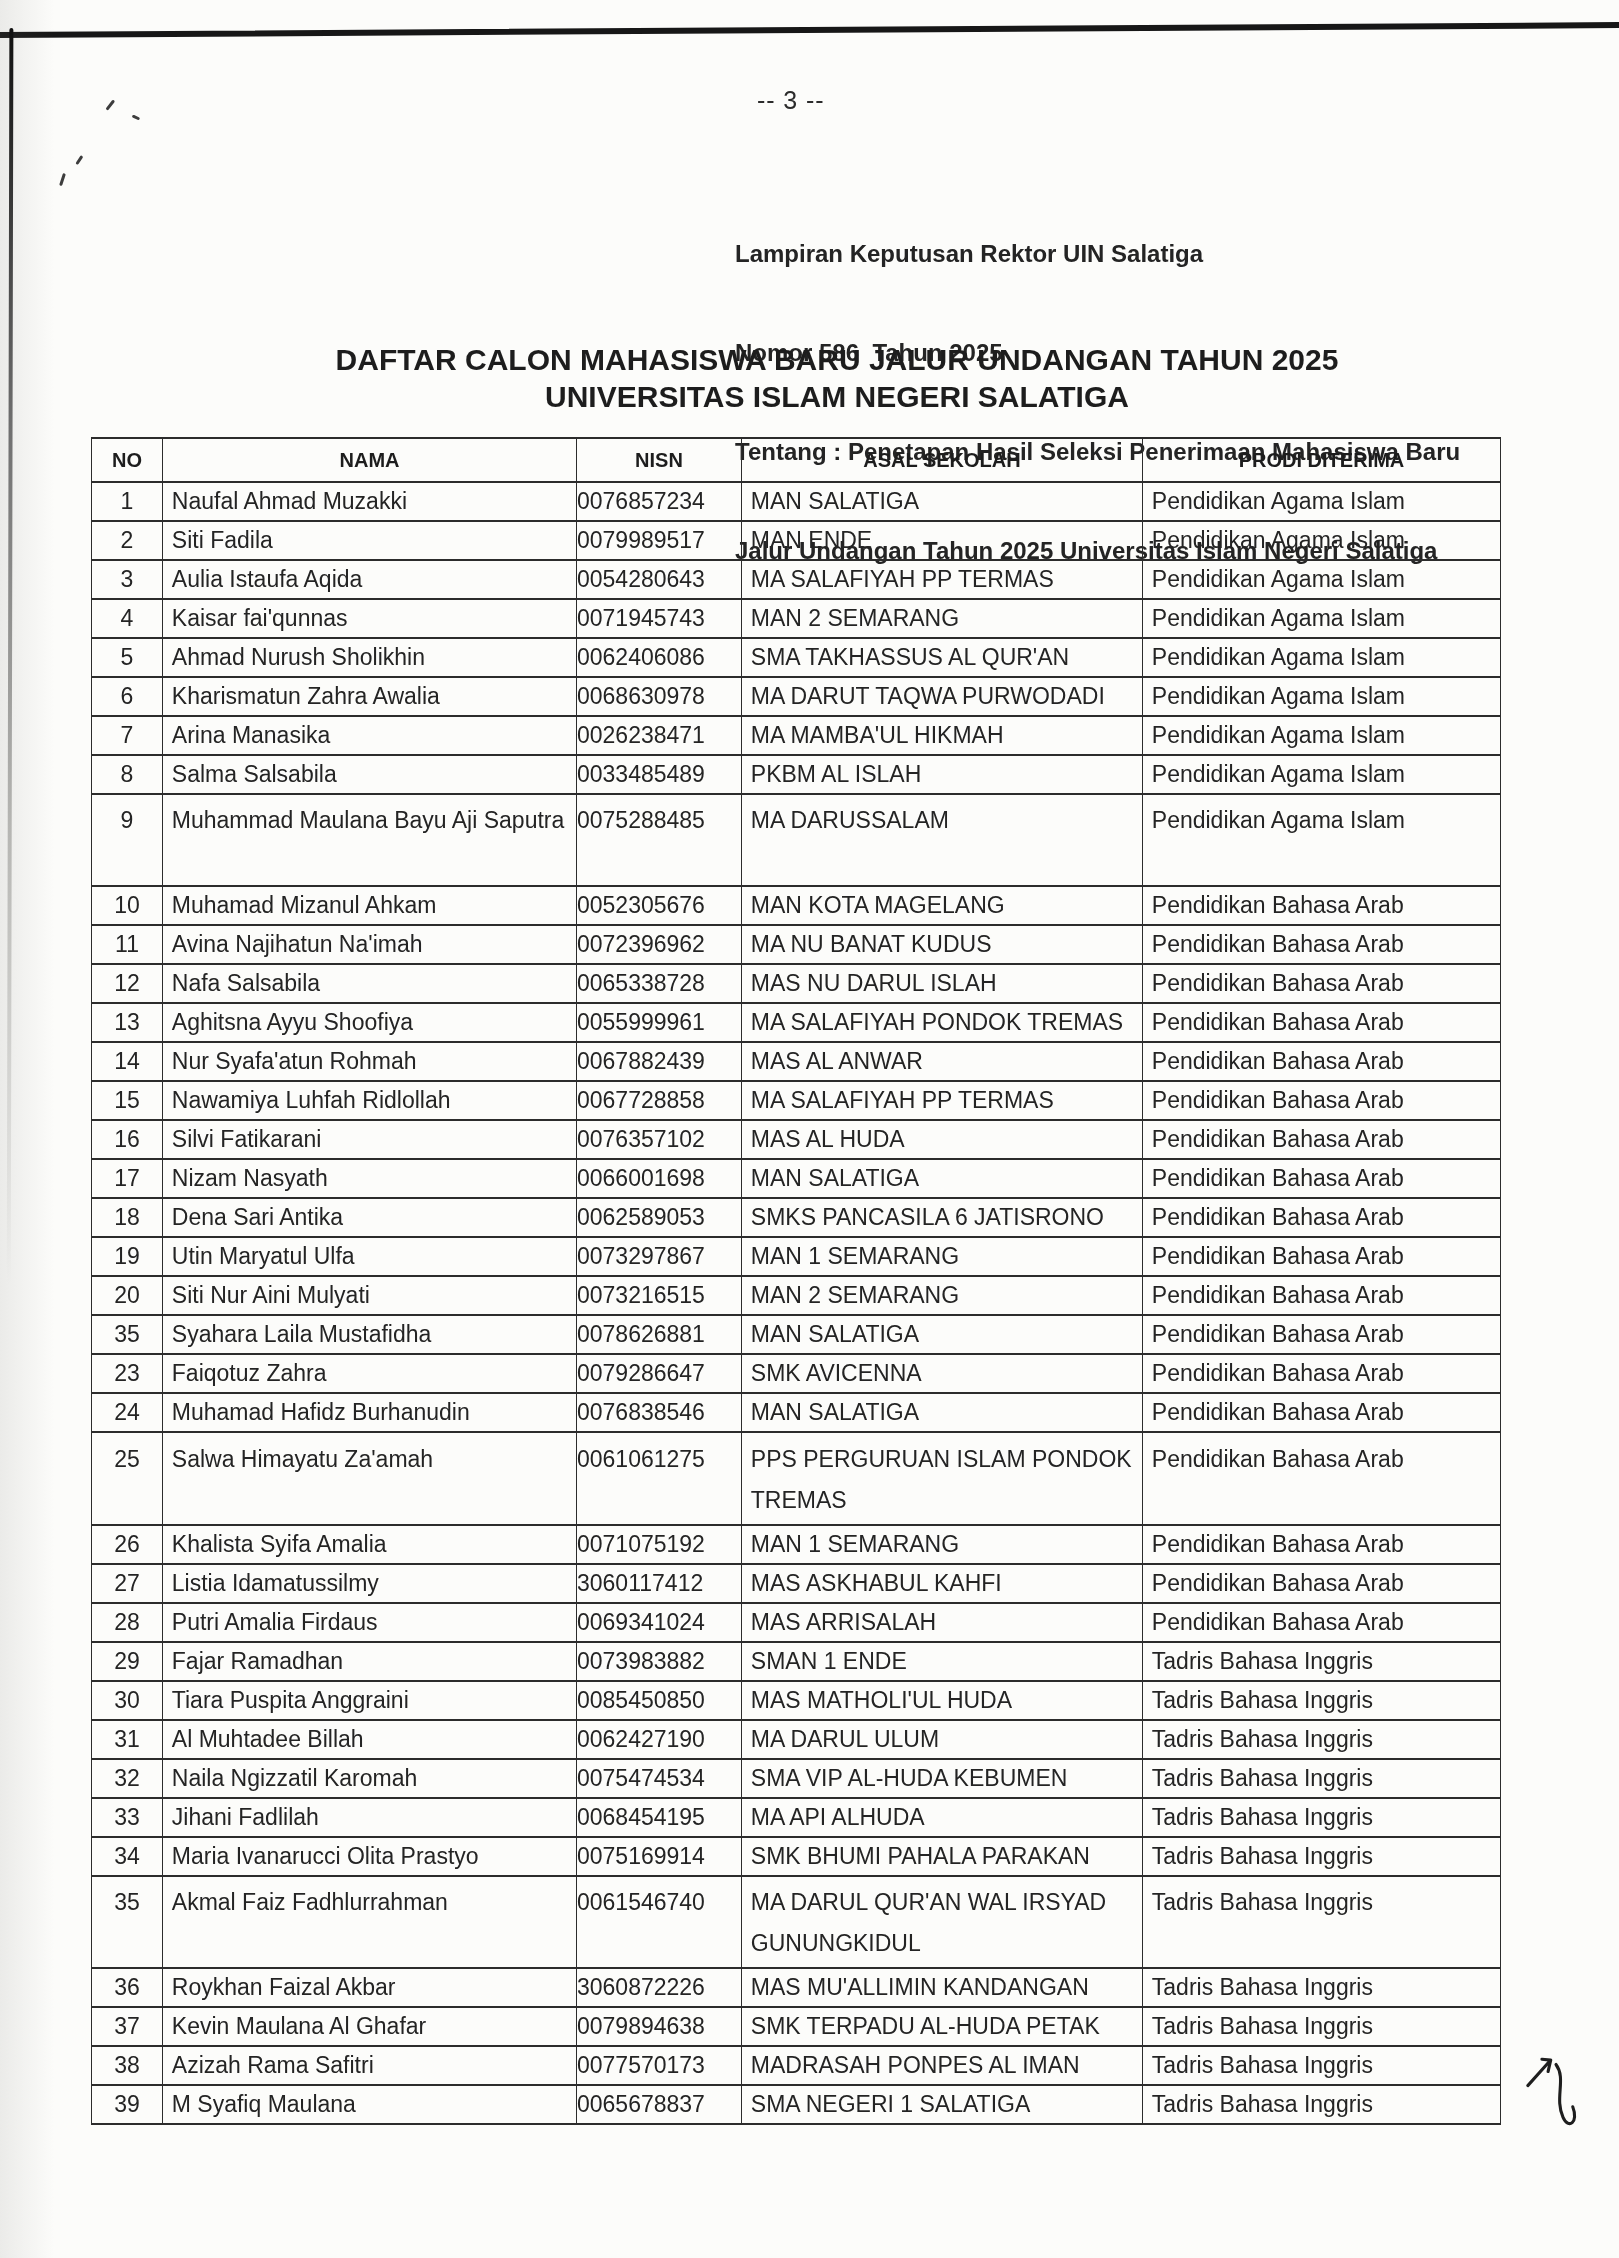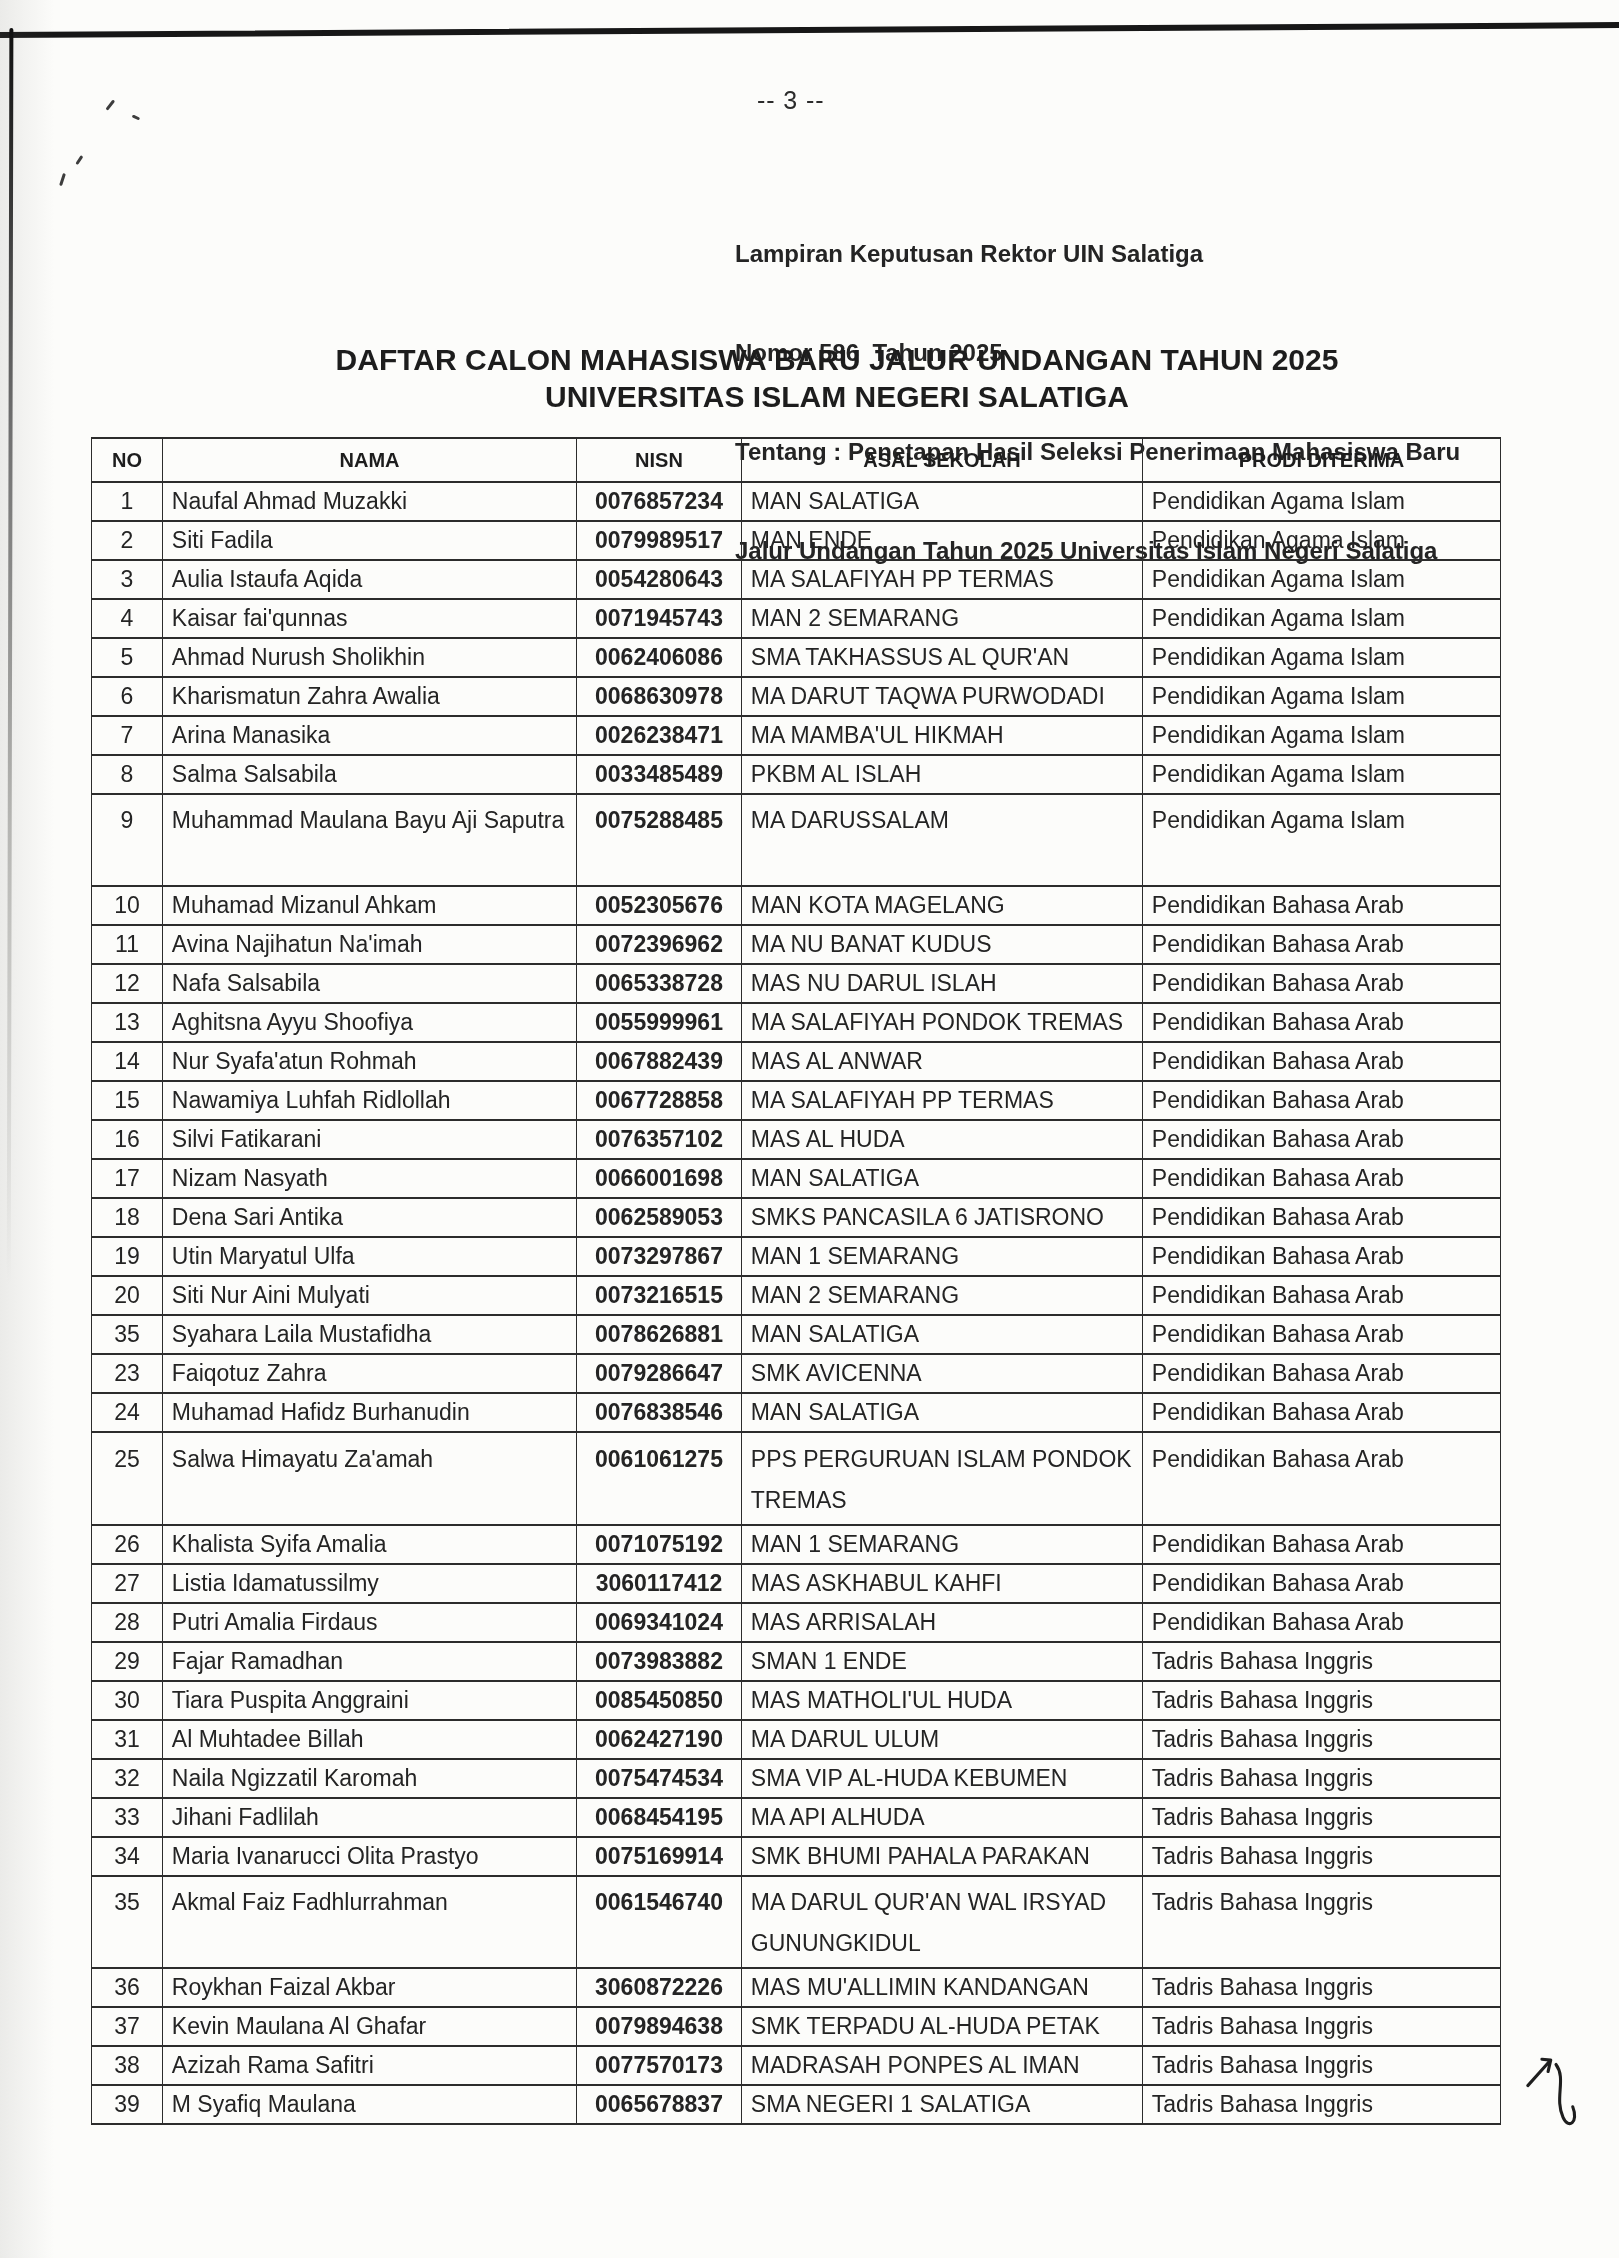--- a/index.html
+++ b/index.html
@@ -56,21 +56,21 @@
   .admission-table th, .admission-table td {
     border:1.8px solid #2c2c2c; border-top-width:2.6px; border-bottom-width:2.6px;
     overflow:hidden;
   }
   .admission-table th {
     height:42px; font-size:20px; font-weight:bold; text-align:center; padding:0;
     color:#1d1d1d;
   }
   .admission-table td { height:37px; vertical-align:middle; padding:0; }
   td.c-no   { text-align:center; }
-  td.c-nisn { text-align:center;font-weight:bold; }
+  td.c-nisn { text-align:left; }
   td.c-nama, td.c-sekolah, td.c-prodi { text-align:left; padding-left:8.8px; padding-right:7px; }
   tr.tall td { height:85px; vertical-align:top; padding-top:5.3px; line-height:41px; }
 </style>
 </head>
 <body>
 
 <div class="page">
 
   <div class="top-edge-line"></div>
   <div class="left-shade"></div>

